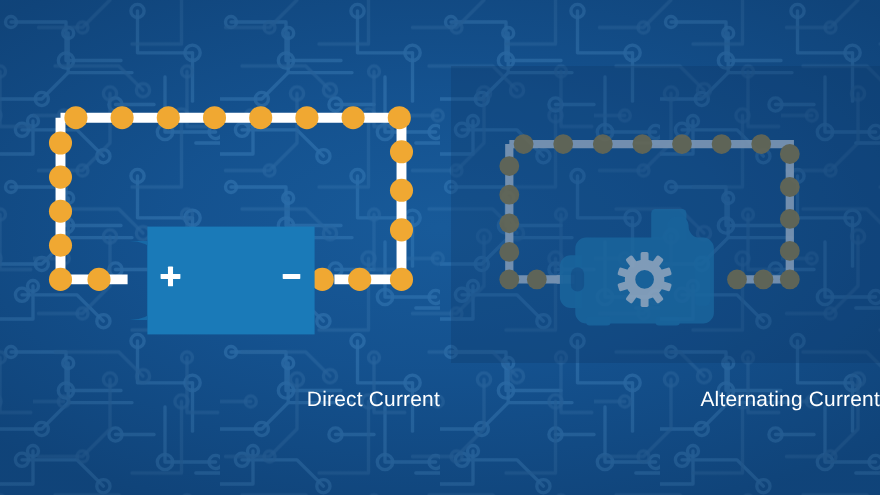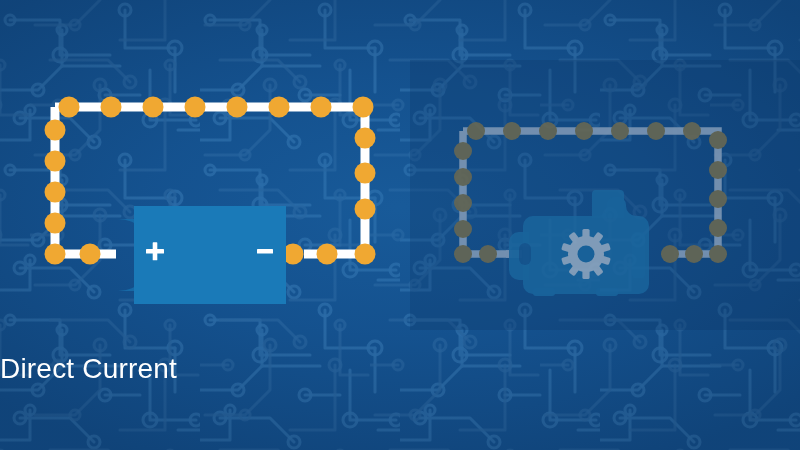--- a/index.html
+++ b/index.html
@@ -24,24 +24,24 @@
                 rgba(30,104,170,.40) 0%,
                 rgba(22,84,146,.18) 45%,
                 rgba(8,42,82,.35) 100%);
     pointer-events:none;
   }
   
   #diagram{position:absolute;inset:0;}
   .panel-label{
     position:absolute;
     color:#ffffff;
-    font-size:28px;
+    font-size:19px;
     letter-spacing:.2px;
     white-space:nowrap;
-    text-align:left;
+    text-align:right;
   }
   #label-dc{left:0;width:400px;top:353px;}
   #label-ac{left:400px;width:400px;top:353px;}
 </style>
 </head>
 <body>
 
 <div id="stage">
 
   <svg id="bg-pattern" viewBox="0 0 800 450" preserveAspectRatio="none" aria-hidden="true">
@@ -248,14 +248,15 @@
                    M0,-8.5 A8.5,8.5 0 1,0 0,8.5 A8.5,8.5 0 1,0 0,-8.5 Z" fill-rule="evenodd"></path>
         </g>
       </g>
 
       <rect x="410" y="60" width="390" height="270" fill="#0d3464" opacity="0.30"></rect>
     </g>
   </svg>
 
   <div class="panel-label" id="label-dc">Direct Current</div>
 
+  <div class="panel-label" id="label-ac">Alternating Current</div>
 
 </div>
 
 </body></html>

